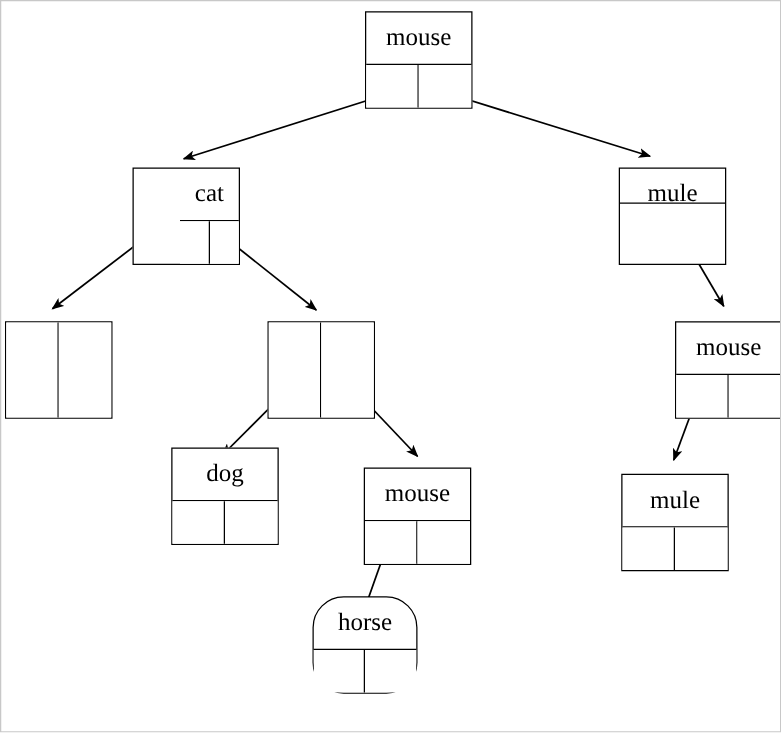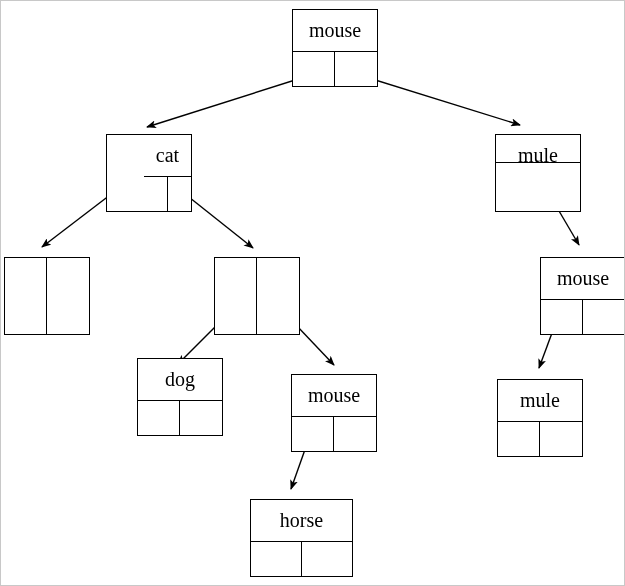--- a/index.html
+++ b/index.html
@@ -135,21 +135,21 @@
           <div class="cell right"></div>
         </div>
       </div>
       <div class="node" style="left: 496px; top: 378px; width: 86px; height: 78px;">
         <div class="node-label" style="height: 42px; line-height: 40px;">mule</div>
         <div class="node-cells">
           <div class="cell left"></div>
           <div class="cell right"></div>
         </div>
       </div>
-      <div class="node" style="left: 249px; top: 498px; width: 103px; height: 78px;">
+      <div class="node" style="left: 249px; top: 476px; width: 84px; height: 78px; border-radius: 25px;">
         <div class="node-label" style="height: 42px; line-height: 40px;">horse</div>
         <div class="node-cells">
           <div class="cell left"></div>
           <div class="cell right"></div>
         </div>
       </div>
     </div>
 </div>
 
 </body></html>

